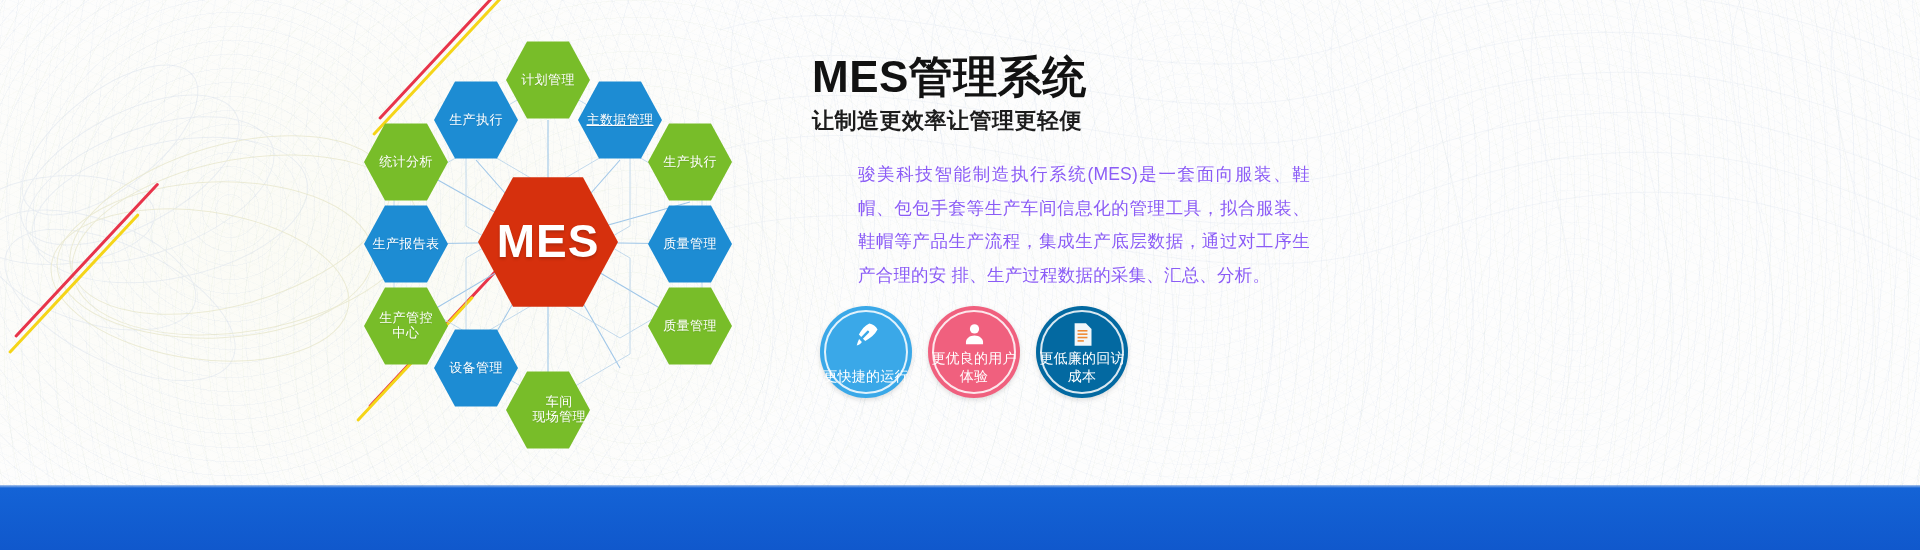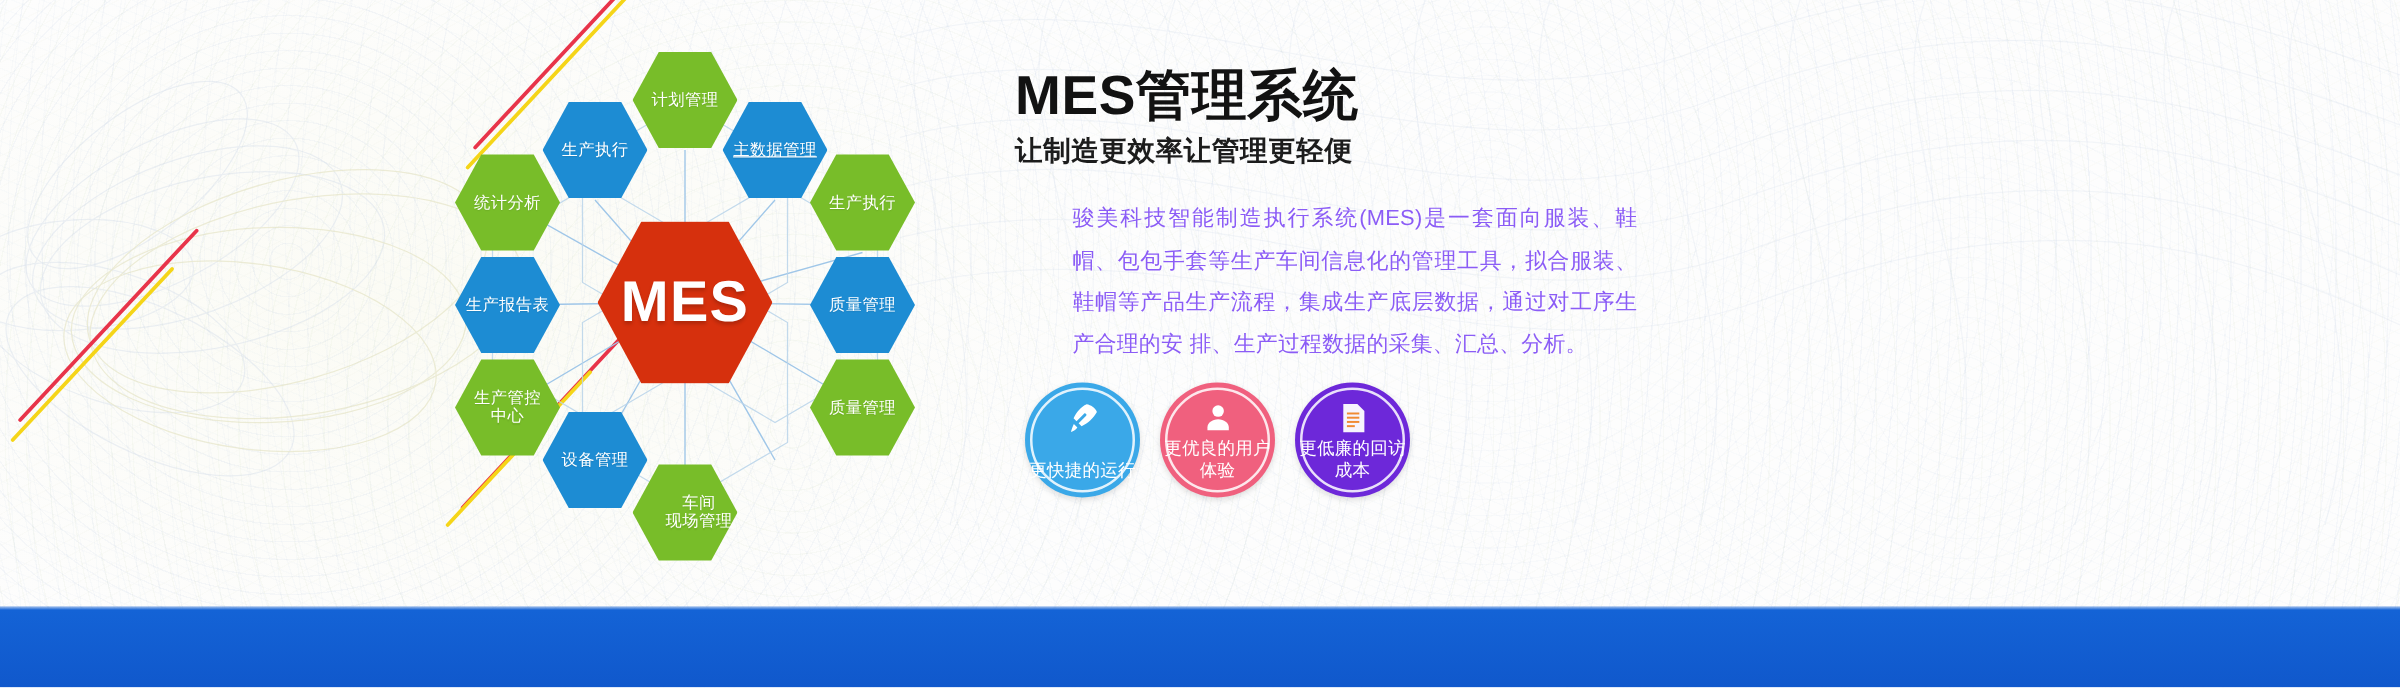--- a/index.html
+++ b/index.html
@@ -241,21 +241,21 @@
         <div class="ring"></div>
         <div class="ico">
           <svg viewBox="0 0 24 24">
               <circle cx="12" cy="7" r="4.1"></circle>
               <path d="M12 12.8c-4.2 0-7.6 2.6-7.6 5.8v2.1h15.2v-2.1c0-3.2-3.4-5.8-7.6-5.8z"></path>
             </svg>
         </div>
         <div class="btext">更优良的用户体验</div>
       </div>
 
-      <div class="badge" style="background: #6d28d9;">
+      <div class="badge" style="background: #0369a1;">
         <div class="ring"></div>
         <div class="ico">
           <svg viewBox="0 0 24 24">
               <path d="M5 2h10l5 5v15H5z" opacity=".95"></path>
               <g fill="#f08a33">
                 <rect x="7.6" y="8" width="8.8" height="1.4"></rect>
                 <rect x="7.6" y="11" width="8.8" height="1.4"></rect>
                 <rect x="7.6" y="14" width="8.8" height="1.4"></rect>
                 <rect x="7.6" y="17" width="5.6" height="1.4"></rect>
               </g>

